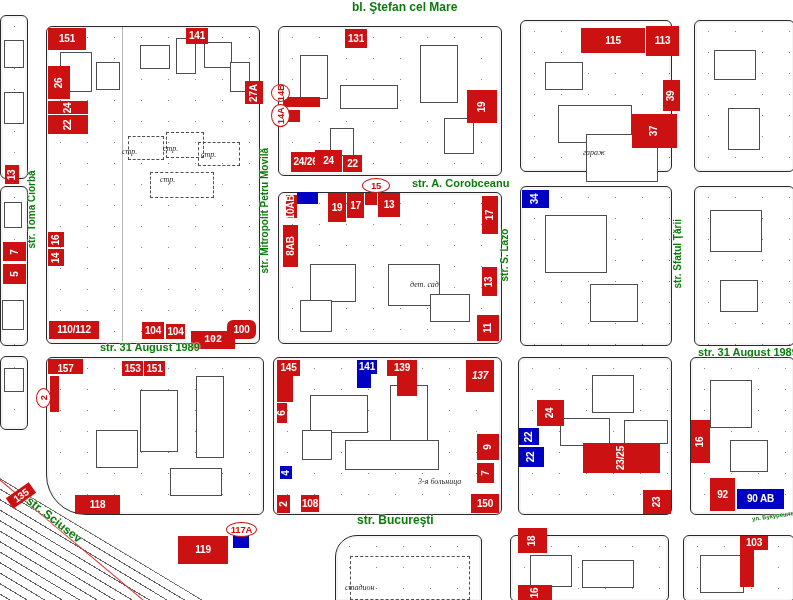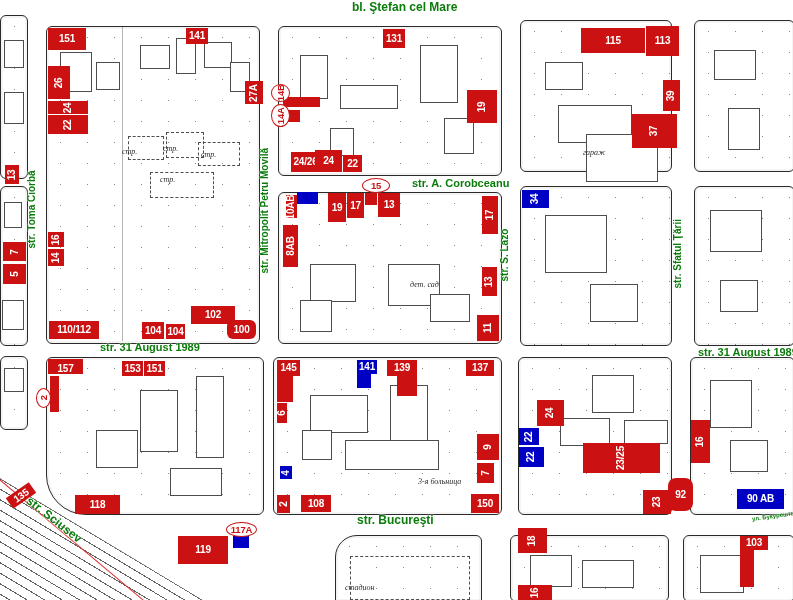--- a/index.html
+++ b/index.html
@@ -163,27 +163,27 @@
     </div>
     <div class="marker red" style="left: 49px; top: 321px; width: 50px; height: 18px;">
       <span>110/112</span>
     </div>
     <div class="marker red" style="left: 142px; top: 322px; width: 22px; height: 17px;">
       <span>104</span>
     </div>
     <div class="marker red" style="left: 166px; top: 324px; width: 19px; height: 15px;">
       <span>104</span>
     </div>
-    <div class="marker red" style="left: 191px; top: 306px; width: 44px; height: 18px;">
+    <div class="marker red" style="left: 191px; top: 331px; width: 44px; height: 18px; font-family: Liberation Mono, monospace;">
       <span>102</span>
     </div>
     <div class="marker red" style="left: 227px; top: 320px; width: 29px; height: 19px; border-radius: 6px;">
       <span>100</span>
     </div>
-    <div class="marker red" style="left: 345px; top: 29px; width: 22px; height: 19px; margin-left: 38px;">
+    <div class="marker red" style="left: 345px; top: 29px; width: 22px; height: 19px;">
       <span>131</span>
     </div>
     <div class="marker red" style="left: 283px; top: 97px; width: 37px; height: 10px;">
       <span></span>
     </div>
     <div class="marker red" style="left: 283px; top: 110px; width: 17px; height: 12px;">
       <span></span>
     </div>
     <div class="marker red" style="left: 283px; top: 152px; width: 29px; height: 20px; margin-left: 8px;">
       <span>24/26</span>
@@ -289,36 +289,36 @@
     </div>
     <div class="marker red" style="left: 277px; top: 403px; width: 10px; height: 20px;">
       <span class="vtext">6</span>
     </div>
     <div class="marker blue" style="left: 280px; top: 466px; width: 12px; height: 13px;">
       <span class="vtext">4</span>
     </div>
     <div class="marker red" style="left: 277px; top: 495px; width: 13px; height: 18px;">
       <span class="vtext">2</span>
     </div>
-    <div class="marker red" style="left: 301px; top: 495px; width: 30px; height: 17px;">
+    <div class="marker red" style="left: 301px; top: 495px; width: 18px; height: 17px;">
       <span>108</span>
     </div>
     <div class="marker blue" style="left: 357px; top: 360px; width: 20px; height: 14px;">
       <span>141</span>
     </div>
     <div class="marker blue" style="left: 357px; top: 374px; width: 14px; height: 14px;">
       <span></span>
     </div>
     <div class="marker red" style="left: 387px; top: 360px; width: 30px; height: 16px; text-align: right;">
       <span>139</span>
     </div>
     <div class="marker red" style="left: 397px; top: 376px; width: 20px; height: 20px;">
       <span></span>
     </div>
-    <div class="marker red" style="left: 466px; top: 360px; width: 28px; height: 16px;">
+    <div class="marker red" style="left: 466px; top: 360px; width: 28px; height: 32px; font-style: italic;">
       <span>137</span>
     </div>
     <div class="marker red" style="left: 477px; top: 434px; width: 22px; height: 26px;">
       <span class="vtext">9</span>
     </div>
     <div class="marker red" style="left: 477px; top: 463px; width: 17px; height: 20px;">
       <span class="vtext">7</span>
     </div>
     <div class="marker red" style="left: 471px; top: 494px; width: 28px; height: 19px;">
       <span>150</span>
@@ -334,21 +334,21 @@
     </div>
     <div class="marker red" style="left: 583px; top: 443px; width: 77px; height: 30px;">
       <span class="vtext">23/25</span>
     </div>
     <div class="marker red" style="left: 643px; top: 490px; width: 28px; height: 24px;">
       <span class="vtext">23</span>
     </div>
     <div class="marker red" style="left: 691px; top: 420px; width: 19px; height: 43px;">
       <span class="vtext">16</span>
     </div>
-    <div class="marker red" style="left: 668px; top: 478px; width: 25px; height: 33px; border-radius: 8px;">
+    <div class="marker red" style="left: 710px; top: 478px; width: 25px; height: 33px;">
       <span>92</span>
     </div>
     <div class="marker blue" style="left: 737px; top: 489px; width: 47px; height: 20px;">
       <span>90 AB</span>
     </div>
     <div class="marker red" style="left: 518px; top: 528px; width: 29px; height: 25px;">
       <span class="vtext">18</span>
     </div>
     <div class="marker red" style="left: 518px; top: 585px; width: 34px; height: 15px;">
       <span class="vtext">16</span>

